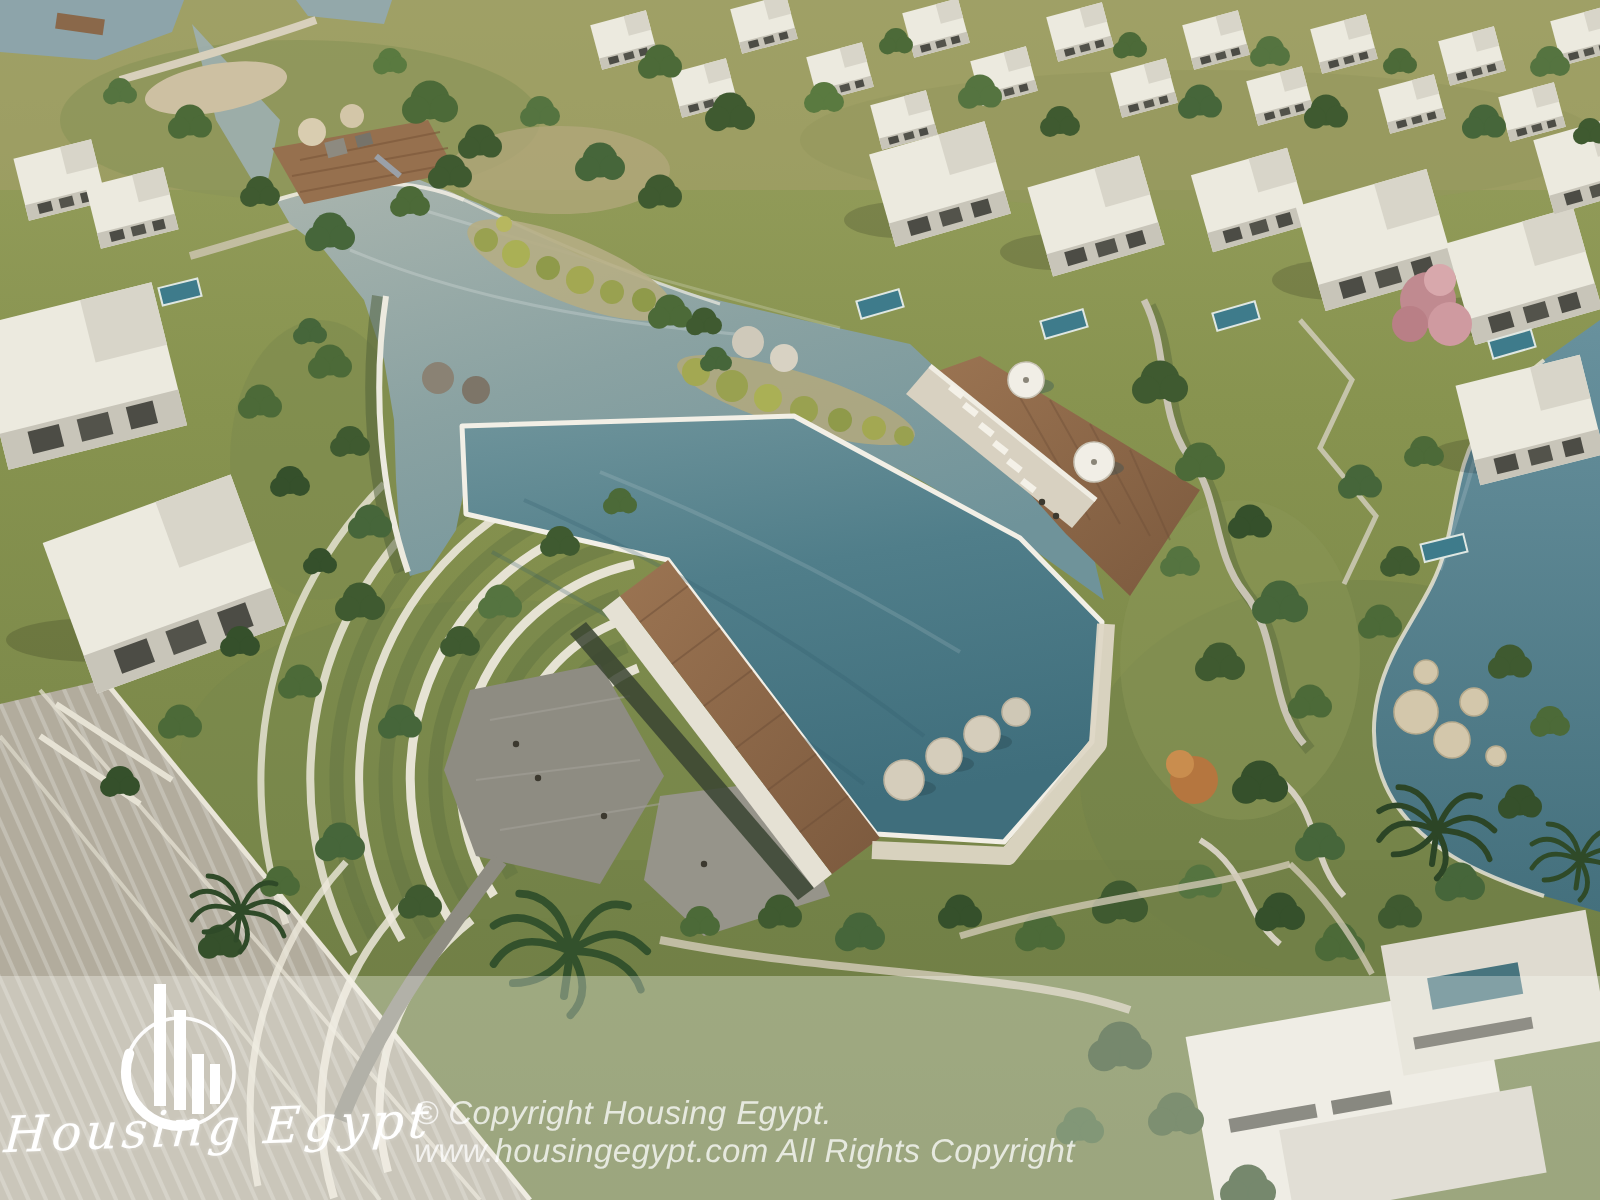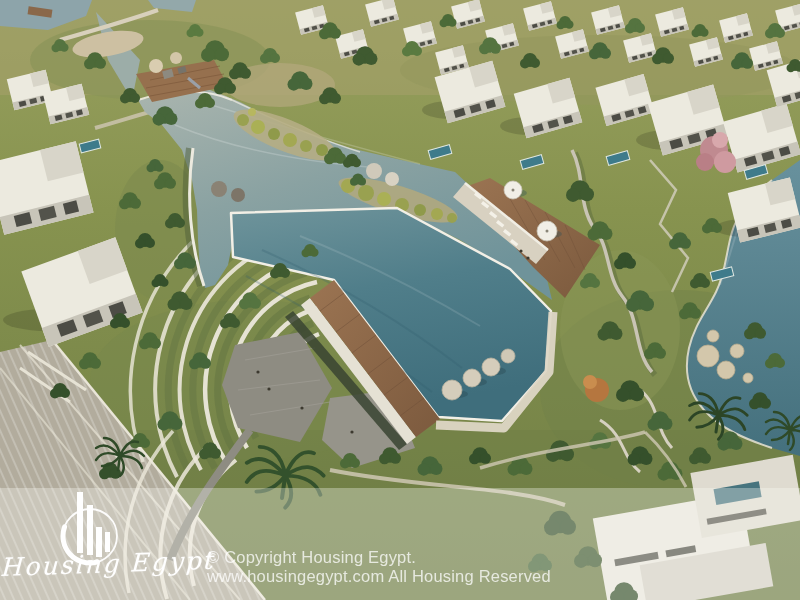--- a/index.html
+++ b/index.html
@@ -6,21 +6,21 @@
   .stage{position:relative;width:800px;height:600px;overflow:hidden;font-family:"Liberation Sans",sans-serif;}
   .stage svg.scene{position:absolute;left:0;top:0;display:block;}
   .wm-bar{position:absolute;left:0;top:488px;width:800px;height:112px;background:rgba(252,251,247,0.33);}
   .brand{position:absolute;left:0;top:0;width:180px;height:112px;}
   .brand-icon{position:absolute;left:56px;top:0;}
   .brand-script{position:absolute;left:2px;top:62px;width:176px;text-align:center;
     color:#ffffff;font-family:"DejaVu Serif",serif;font-style:italic;font-size:25px;
     letter-spacing:2px;transform:rotate(-2deg) skewX(-6deg);white-space:nowrap;
     text-shadow:0 0 2px rgba(255,255,255,0.35);}
   .copyright{position:absolute;left:207px;top:60px;color:rgba(255,255,255,0.75);
-    font-size:16.5px;line-height:19px;letter-spacing:0.2px;}
+    font-size:16.5px;line-height:19px;letter-spacing:0.2px;font-style:italic;}
 </style>
 </head>
 <body>
 
 <div class="stage">
 <svg class="scene" width="800" height="600" viewBox="0 0 800 600" aria-hidden="true">
   <defs>
     <linearGradient id="gBase" x1="0" y1="0" x2="0" y2="1">
       <stop offset="0" stop-color="#98a05f"></stop>
           <stop offset="0.35" stop-color="#87934f"></stop>
@@ -424,16 +424,16 @@
           <rect x="-13" y="-44" width="6" height="61"></rect>
           <rect x="-3" y="-31" width="6" height="50"></rect>
           <rect x="6" y="-9" width="6" height="30"></rect>
           <rect x="15" y="-4" width="5" height="20"></rect>
         </g>
       </svg>
       <div class="brand-script">Housing Egypt</div>
     </div>
     <div class="copyright">
       <div>© Copyright Housing Egypt.</div>
-      <div>www.housingegypt.com All Housing Reserved</div>
+      <div>www.housingegypt.com All Rights Copyright</div>
     </div>
   </div>
 </div>
 
 </body></html>

